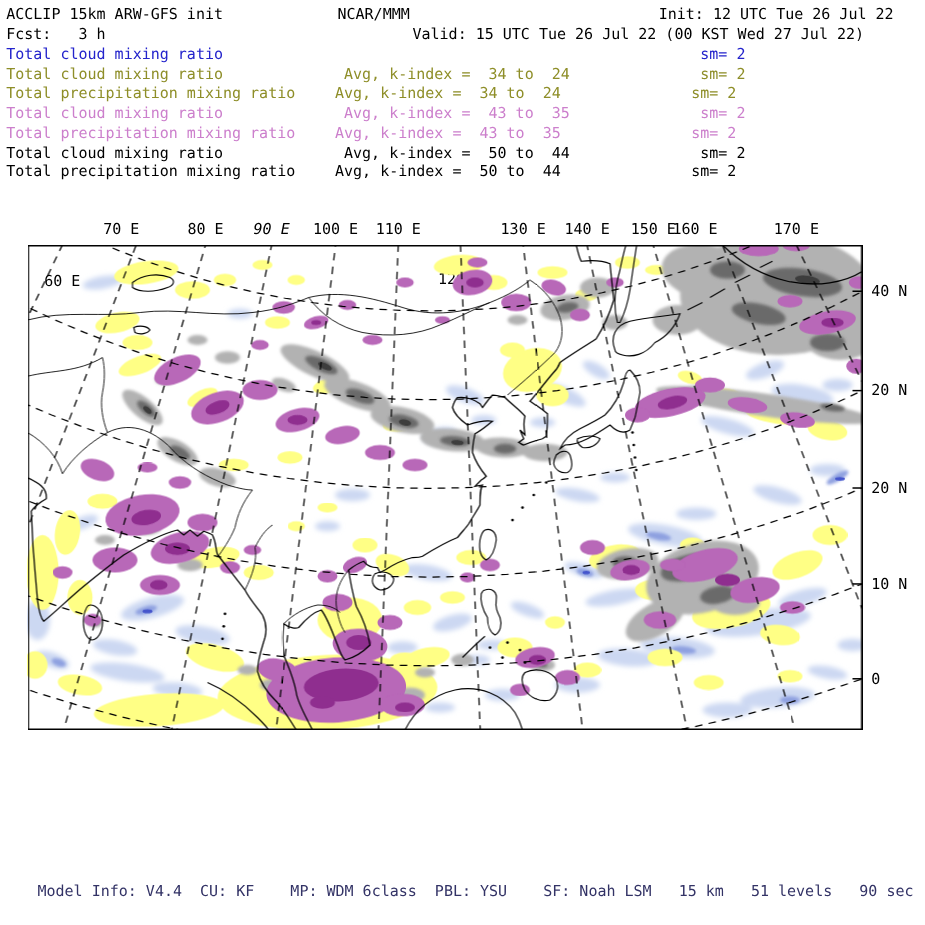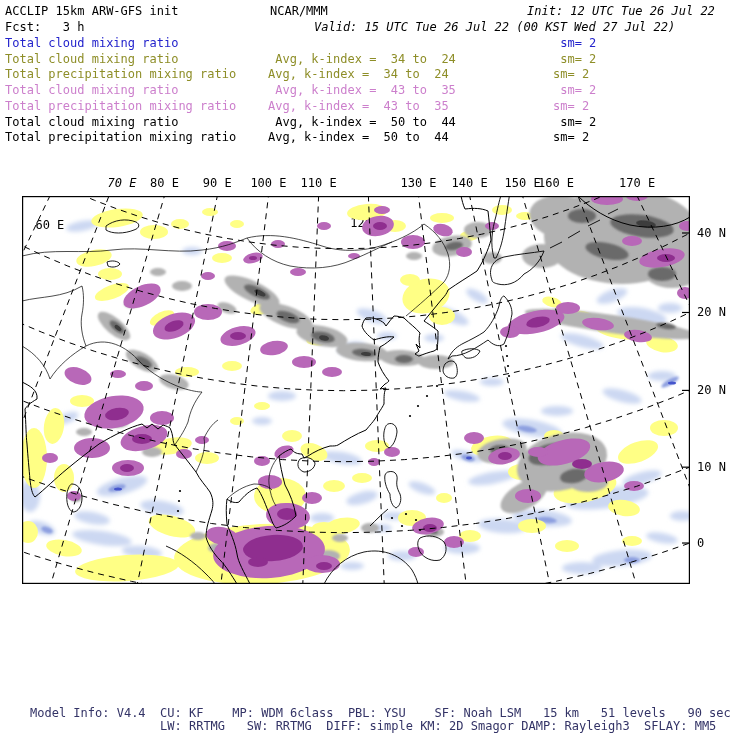--- a/index.html
+++ b/index.html
@@ -15,23 +15,23 @@
   #map-wrap{position:absolute;left:22px;top:196px;width:668px;height:388px;}
   .footer-line{position:absolute;left:30px;white-space:pre;}
 </style>
 </head>
 <body>
 
 <div class="page">
 
   <div class="abs" style="left:5px;top:4px;">ACCLIP 15km ARW-GFS init</div>
   <div class="abs" style="left:270px;top:4px;">NCAR/MMM</div>
-  <div class="abs" style="left:527px;top:4px;font-style:italic;">Init: 12 UTC Tue 26 Jul 22</div>
+  <div class="abs" style="left:527px;top:4px;">Init: 12 UTC Tue 26 Jul 22</div>
   <div class="abs" style="left:5px;top:20px;">Fcst:   3 h</div>
-  <div class="abs" style="left:314px;top:20px;font-style:italic;">Valid: 15 UTC Tue 26 Jul 22 (00 KST Wed 27 Jul 22)</div>
+  <div class="abs" style="left:330px;top:20px;">Valid: 15 UTC Tue 26 Jul 22 (00 KST Wed 27 Jul 22)</div>
 
   <div id="field-rows">
       <div class="hdr-row" style="position: absolute; left: 0px; top: 36px; width: 740px; height: 15px; color: rgb(35, 35, 204);">
         <span class="col-label">Total cloud mixing ratio</span>
         <span class="col-sm"> sm= 2</span>
       </div>
       <div class="hdr-row" style="position: absolute; left: 0px; top: 51.7px; width: 740px; height: 15px; color: rgb(142, 142, 40);">
         <span class="col-label">Total cloud mixing ratio</span>
         <span class="col-kindex"> Avg, k-index =  34 to  24</span>
         <span class="col-sm"> sm= 2</span>
@@ -58,23 +58,23 @@
       </div>
       <div class="hdr-row" style="position: absolute; left: 0px; top: 130.2px; width: 740px; height: 15px; color: rgb(0, 0, 0);">
         <span class="col-label">Total precipitation mixing ratio</span>
         <span class="col-kindex">Avg, k-index =  50 to  44</span>
         <span class="col-sm">sm= 2</span>
       </div>
     </div>
 
   <div id="top-axis">
       <span class="top-axis-label" style="left: 49.8846px; margin-top: 42px;">60 E</span>
-      <span class="top-axis-label" style="left: 122px; font-style: italic;">70 E</span>
+      <span class="top-axis-label" style="left: 97px;">70 E</span>
       <span class="top-axis-label" style="left: 164.423px;">80 E</span>
-      <span class="top-axis-label" style="left: 217.318px;">90 E</span>
+      <span class="top-axis-label" style="left: 217.318px; font-style: italic;">90 E</span>
       <span class="top-axis-label" style="left: 268.464px;">100 E</span>
       <span class="top-axis-label" style="left: 318.599px;">110 E</span>
       <span class="top-axis-label" style="left: 368.401px; margin-top: 40px;">120 E</span>
       <span class="top-axis-label" style="left: 418.536px;">130 E</span>
       <span class="top-axis-label" style="left: 469.682px;">140 E</span>
       <span class="top-axis-label" style="left: 522.577px;">150 E</span>
       <span class="top-axis-label" style="left: 556px;">160 E</span>
       <span class="top-axis-label" style="left: 637.115px;">170 E</span>
     </div>
   <div id="right-axis">
@@ -470,14 +470,13 @@
           <line x1="660" y1="116.4934042254605" x2="668" y2="116.4934042254605"></line>
           <line x1="660" y1="194.40873011147391" x2="668" y2="194.40873011147391"></line>
           <line x1="660" y1="271.15878527023665" x2="668" y2="271.15878527023665"></line>
           <line x1="660" y1="347.023378234337" x2="668" y2="347.023378234337"></line>
         </g>
         <rect x="0.6" y="0.6" width="666.8" height="386.8" fill="none" stroke="#000000" stroke-width="1.2"></rect>
       </svg>
   </div>
 
   <div class="footer-line" style="top: 706px; color: rgb(51, 51, 102);">Model Info: V4.4  CU: KF    MP: WDM 6class  PBL: YSU    SF: Noah LSM   15 km   51 levels   90 sec</div>
-  <div class="footer-line" style="top: 719px; color: rgb(51, 51, 102);">                  LW: RRTMG   SW: RRTMG  DIFF: simple KM: 2D Smagor DAMP: Rayleigh3  SFLAY: MM5</div>
 </div>
 
 </body></html>

